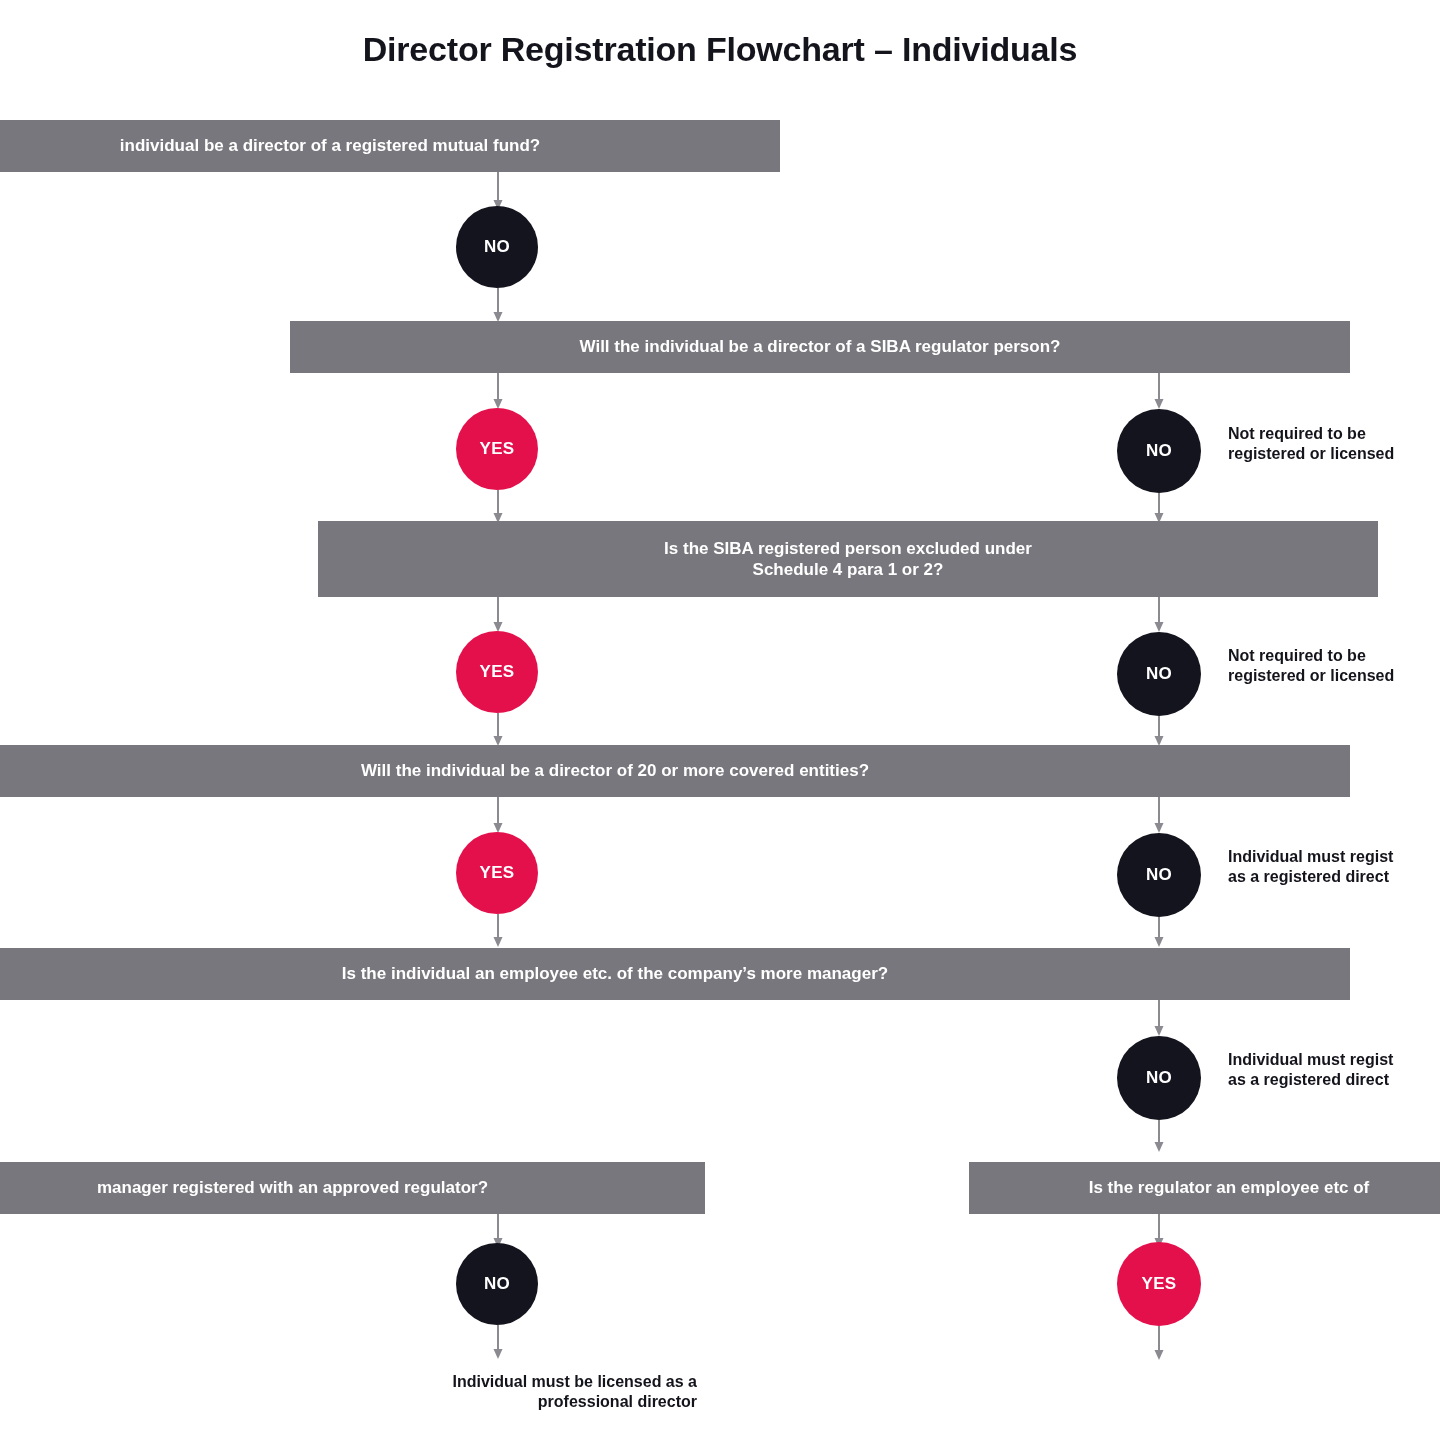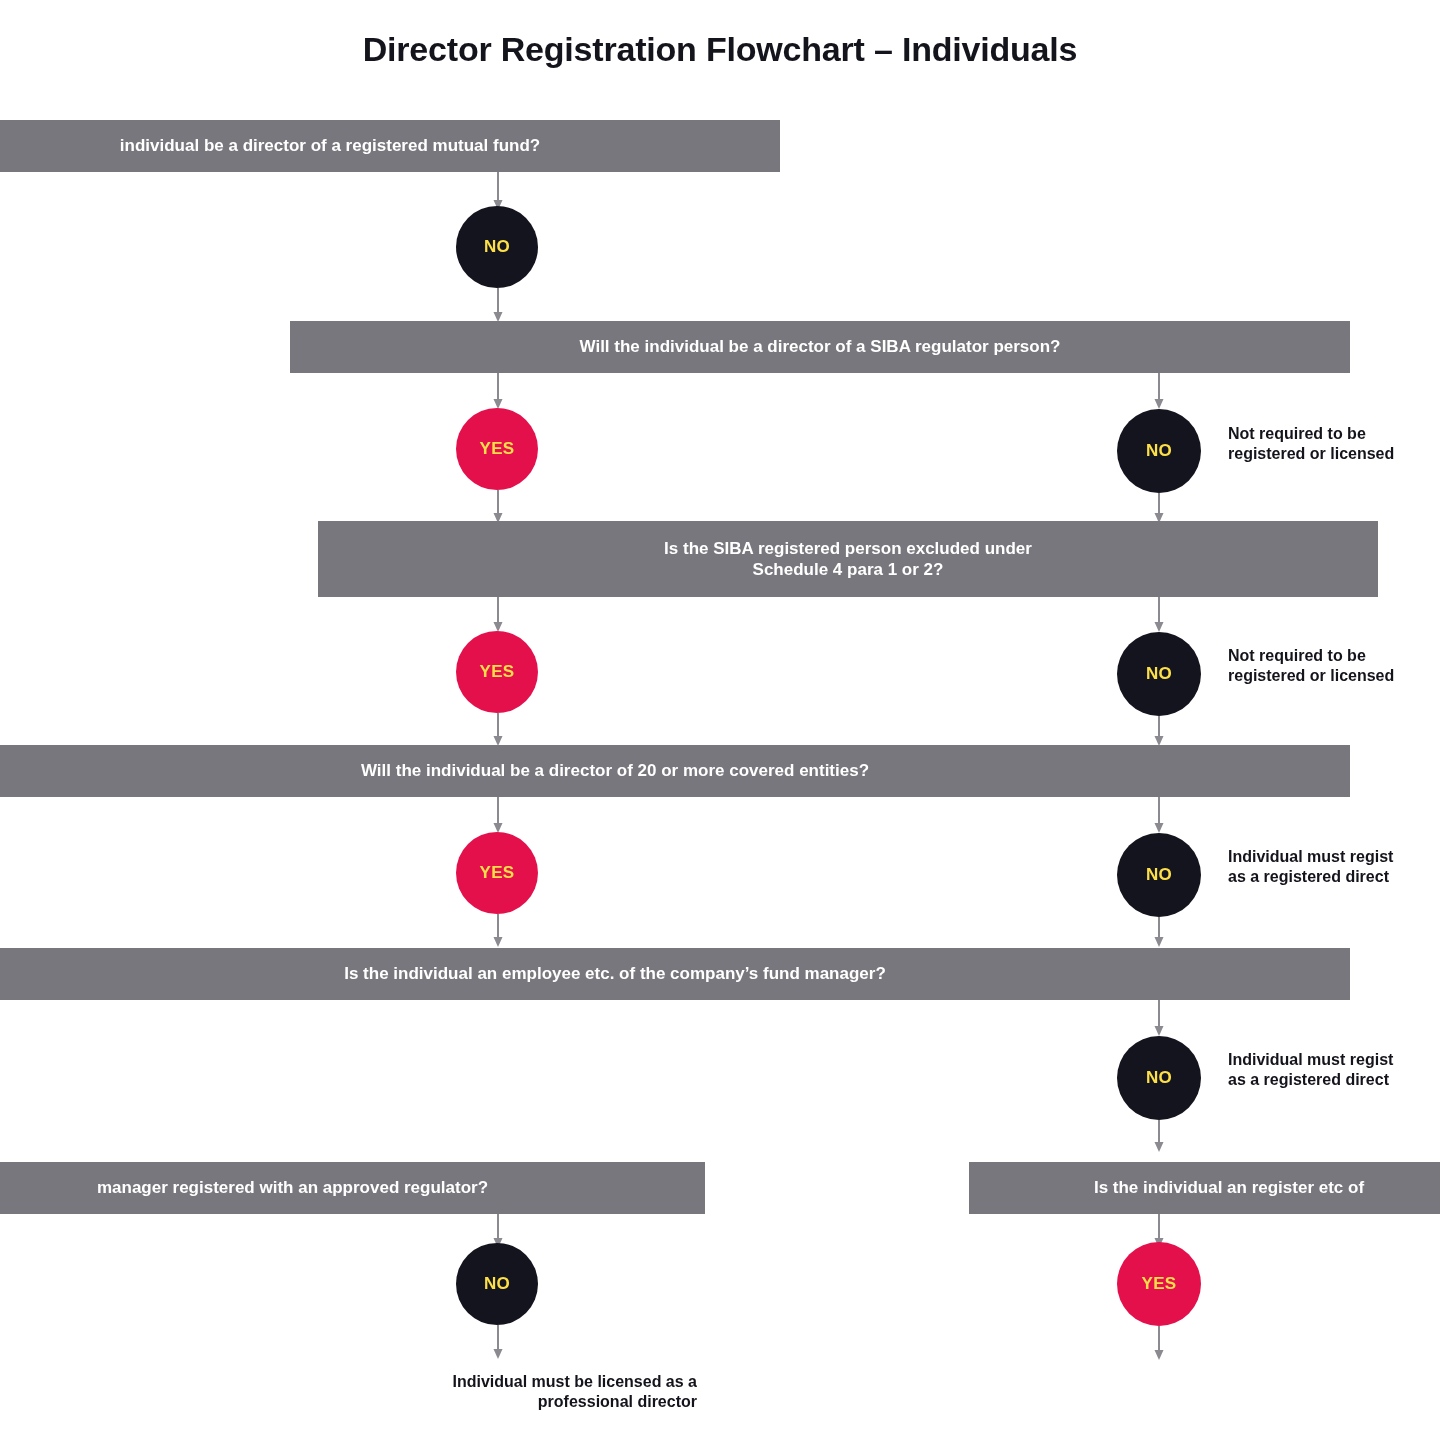--- a/index.html
+++ b/index.html
@@ -52,21 +52,21 @@
   .qbox.left-align {
     justify-content: flex-start;
   }
 
   .node {
     position: absolute;
     border-radius: 50%;
     display: flex;
     align-items: center;
     justify-content: center;
-    color: #fde047;
+    color: #ffffff;
     font-size: 17px;
     font-weight: bold;
     letter-spacing: 0.3px;
   }
   .node.no {
     background: #14141e;
   }
   .node.yes {
     background: #e4104c;
   }
@@ -238,21 +238,21 @@
       </svg>
   </div>
   <div class="arrow" style="left:1152px; top:917px; height:30px;">
     <svg width="14" height="30" viewBox="0 0 14 30">
         <line x1="7" y1="0" x2="7" y2="22" stroke="#8a8a90" stroke-width="2"></line>
         <polygon points="7,30 2.5,20 11.5,20" fill="#8a8a90"></polygon>
       </svg>
   </div>
 
   <div class="qbox" style="left:-120px; top:948px; width:1470px; height:52px;">
-    <span>Is the individual an employee etc. of the company’s fund manager?</span>
+    <span>Is the individual an employee etc. of the company’s more manager?</span>
   </div>
 
   <div class="arrow" style="left:1152px; top:1000px; height:36px;">
     <svg width="14" height="36" viewBox="0 0 14 36">
         <line x1="7" y1="0" x2="7" y2="28" stroke="#8a8a90" stroke-width="2"></line>
         <polygon points="7,36 2.5,26 11.5,26" fill="#8a8a90"></polygon>
       </svg>
   </div>
 
   <div class="node no" style="left:1117px; top:1036px; width:84px; height:84px;">
@@ -267,21 +267,21 @@
         <line x1="7" y1="0" x2="7" y2="24" stroke="#8a8a90" stroke-width="2"></line>
         <polygon points="7,32 2.5,22 11.5,22" fill="#8a8a90"></polygon>
       </svg>
   </div>
 
   <div class="qbox" style="left:-120px; top:1162px; width:825px; height:52px;">
     <span>manager registered with an approved regulator?</span>
   </div>
 
   <div class="qbox" style="left:969px; top:1162px; width:520px; height:52px;">
-    <span>Is the individual an register etc of</span>
+    <span>Is the regulator an employee etc of</span>
   </div>
 
   <div class="arrow" style="left:491px; top:1214px; height:34px;">
     <svg width="14" height="34" viewBox="0 0 14 34">
         <line x1="7" y1="0" x2="7" y2="26" stroke="#8a8a90" stroke-width="2"></line>
         <polygon points="7,34 2.5,24 11.5,24" fill="#8a8a90"></polygon>
       </svg>
   </div>
   <div class="arrow" style="left:1152px; top:1214px; height:34px;">
     <svg width="14" height="34" viewBox="0 0 14 34">

